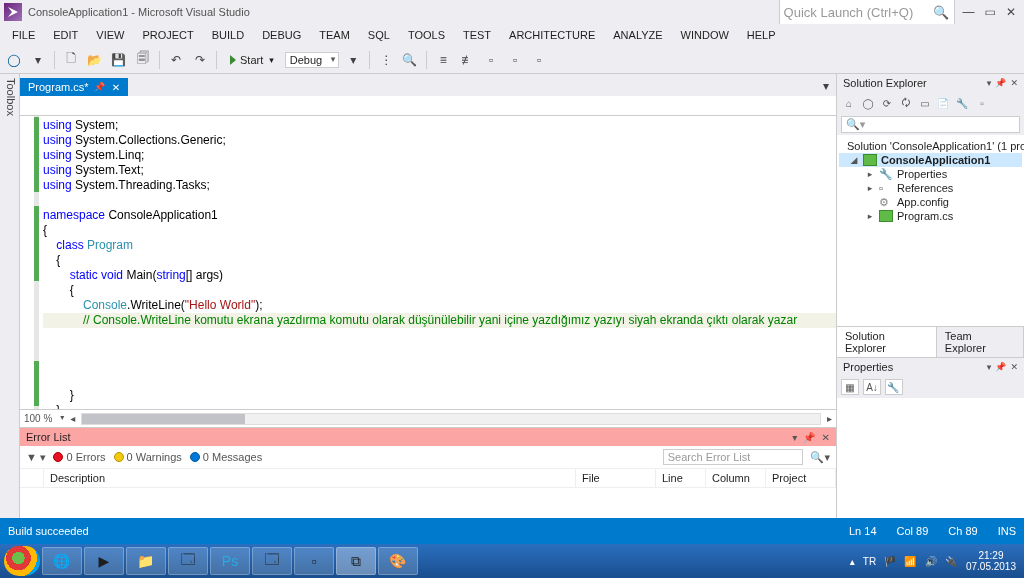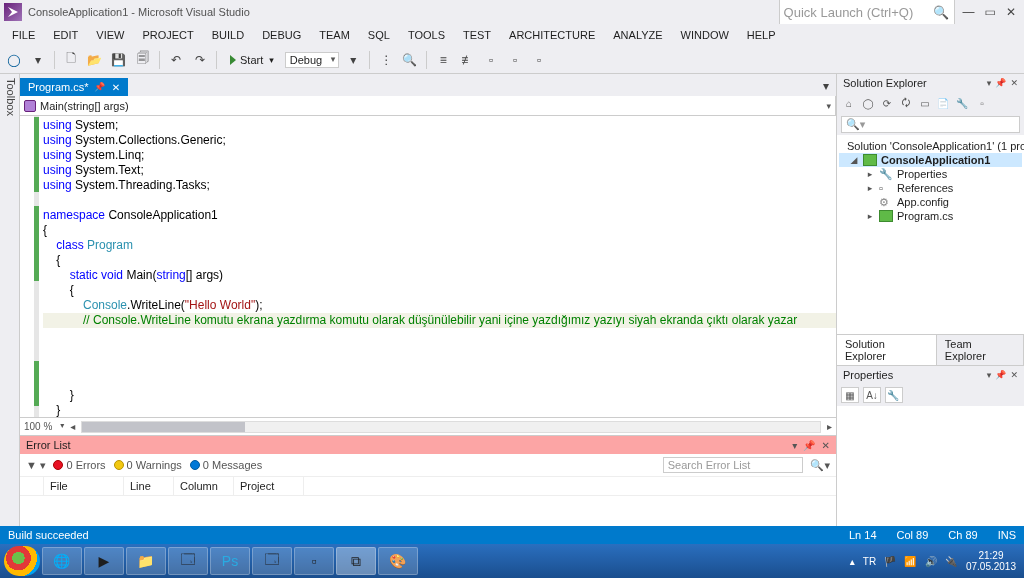--- a/index.html
+++ b/index.html
@@ -50,21 +50,21 @@
 .hscroll{flex:1;height:12px;background:#f0f0f0;border:1px solid #ddd;position:relative;}
 .hscroll .thumb{position:absolute;left:0;top:0;height:100%;width:22%;background:#c2c3c9;}
 .error-panel{border-top:1px solid #ccc;background:#fff;}
 .panel-title{background:#fca5a5;padding:3px 6px;font-size:11px;display:flex;align-items:center;}
 .panel-title .sp{flex:1;}
 .panel-title .ico{margin-left:6px;color:#555;font-size:10px;}
 .err-toolbar{display:flex;align-items:center;gap:8px;padding:3px 6px;border-bottom:1px solid #eee;font-size:11px;color:#555;}
 .err-toolbar .search{margin-left:auto;border:1px solid #ccc;padding:1px 4px;width:140px;height:16px;color:#999;background:#fff;}
 .err-cols{display:flex;border-bottom:1px solid #eee;font-size:11px;}
 .err-cols div{padding:3px 6px;border-right:1px solid #eee;}
-.status-bar{height:18px;background:#007acc;color:#fff;display:flex;align-items:center;padding:0 8px;font-size:11px;gap:20px;}
+.status-bar{height:26px;background:#007acc;color:#fff;display:flex;align-items:center;padding:0 8px;font-size:11px;gap:20px;}
 .status-bar .sp{flex:1;}
 .right-col{width:188px;display:flex;flex-direction:column;border-left:1px solid #ccc;background:#eeeef2;}
 .rpanel-title{padding:3px 6px;font-size:11px;background:#eeeef2;display:flex;align-items:center;}
 .rpanel-title .sp{flex:1;}
 .rpanel-title .ico{color:#555;font-size:9px;margin-left:4px;}
 .se-toolbar{display:flex;gap:3px;padding:3px 4px;background:#eeeef2;}
 .se-toolbar .ti{width:16px;height:16px;display:flex;align-items:center;justify-content:center;font-size:10px;color:#555;}
 .se-search{margin:2px 4px;border:1px solid #ccc;background:#fff;padding:1px 4px;font-size:11px;color:#999;display:flex;align-items:center;}
 .se-search .sp{flex:1;}
 .tree{flex:1;background:#fff;padding:4px 2px;font-size:11px;overflow:auto;}
@@ -169,24 +169,20 @@
     <div class="tab-row">
       <div class="tab">
         <span>Program.cs*</span>
         <span class="pin">📌</span>
         <span class="close">✕</span>
       </div>
       <div style="flex:1"></div>
       <span class="tbtn">▾</span>
     </div>
     <div class="nav-combos">
-      <div class="nav-combo">
-          <span class="nc-icon m"></span>
-          <span>Main(string[] args)</span>
-        </div>
     </div>
     <div class="code-area">
       <div class="outline-gutter"></div>
       <div class="margin-bar"></div>
       <div class="green-bar" style="top:1px;height:75px"></div>
       <div class="green-bar" style="top:90px;height:75px"></div>
       <div class="green-bar" style="top:245px;height:45px"></div>
       <div class="code-lines"><span class="kw">using </span><span>System;</span>
 <span class="kw">using </span><span>System.Collections.Generic;</span>
 <span class="kw">using </span><span>System.Linq;</span>
@@ -238,20 +234,21 @@
           </span>
         <span class="badge">
             <span class="circ info"></span>
             <span>0 Messages</span>
           </span>
         <div class="search"><span>Search Error List</span></div>
         <span>🔍▾</span>
       </div>
       <div class="err-cols">
         <div style="width:24px"></div>
+        <div style="flex:1">Description</div>
         <div style="width:80px">File</div>
         <div style="width:50px">Line</div>
         <div style="width:60px">Column</div>
         <div style="width:70px">Project</div>
       </div>
       <div style="height:30px;background:#fff"></div>
     </div>
   </div>
 
   <div class="right-col">

